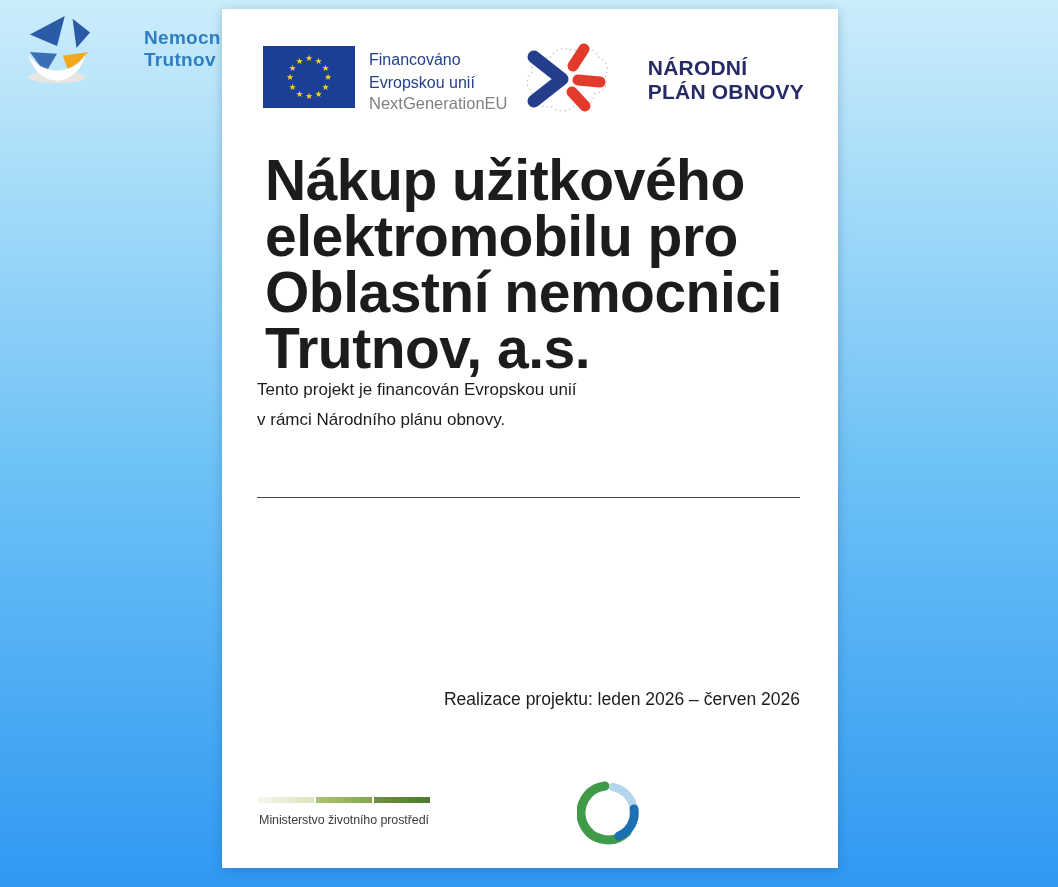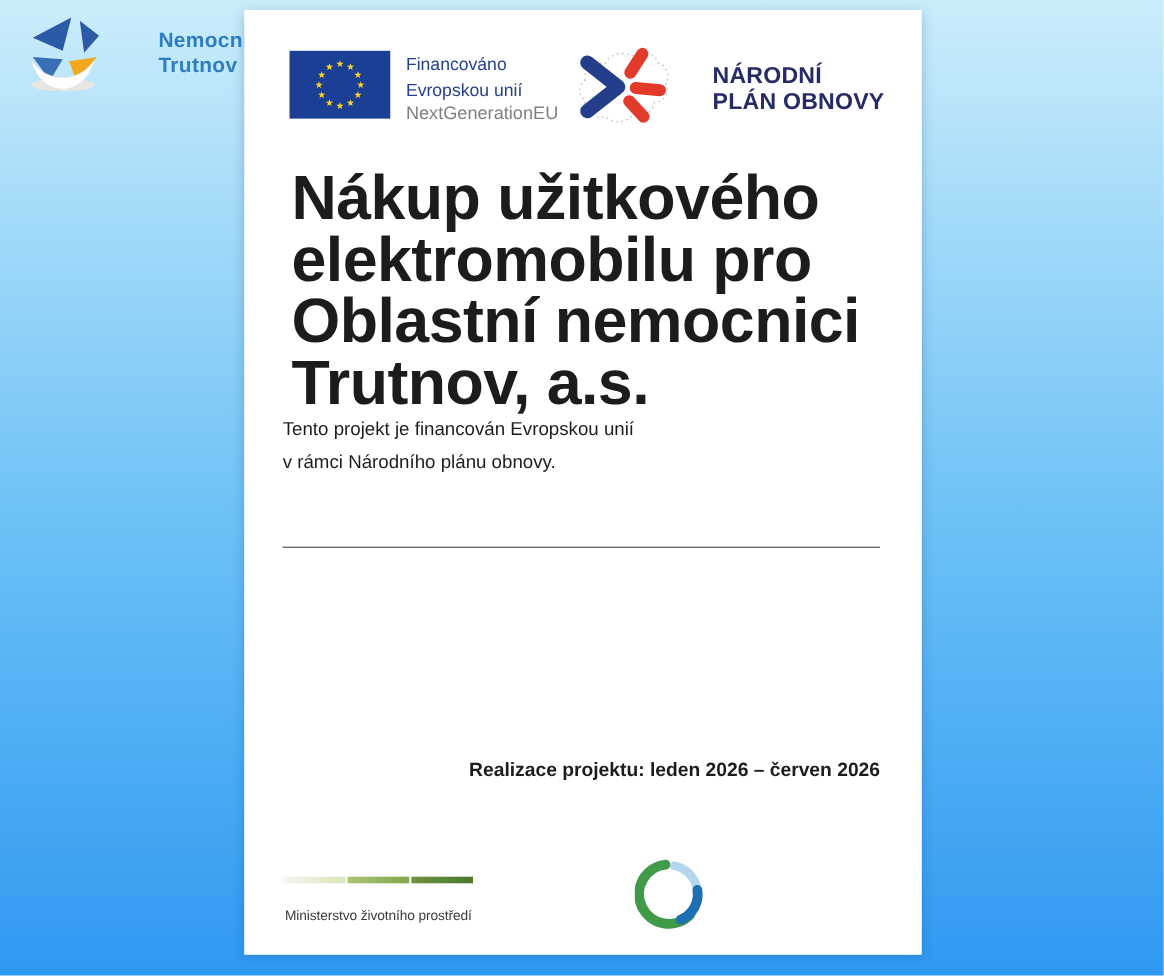--- a/index.html
+++ b/index.html
@@ -65,32 +65,32 @@
     border-top:1px solid #454545;
   }
 
   .objective {
     position:absolute; left:35px; top:534px; width:530px;
     font-size:15.5px; line-height:21.5px; color:var(--text-dark,#1c1c1c);
   }
 
   .realization {
     position:absolute; left:35px; right:38px; top:680px;
-    text-align:right; font-size:17.5px; font-weight:bold;
+    text-align:right; font-size:17.5px; font-weight:normal;
     color:var(--text-dark,#111111);
   }
 
   
   .mzp-logo { position:absolute; left:36px; top:788px; width:172px; }
   .mzp-bar { display:flex; gap:2px; height:6px; }
   .mzp-seg1 { flex:1; background:linear-gradient(90deg,#f6f6ef,#d9e5bd); }
   .mzp-seg2 { flex:1; background:linear-gradient(90deg,#abc573,#83a64a); }
   .mzp-seg3 { flex:1; background:linear-gradient(90deg,#6f9341,#4b792c); }
   .mzp-label {
-    margin-top:22px; text-align:center; white-space:nowrap;
+    margin-top:10px; text-align:center; white-space:nowrap;
     font-size:12.5px; color:var(--mzp-text,#3c3c3c); letter-spacing:-0.1px;
   }
 
   .sfzp-logo { position:absolute; left:355px; top:772px; display:flex; }
   .sfzp-text {
     margin-left:14px; margin-top:9px;
     font-size:10.5px; font-weight:500; letter-spacing:2.4px;
     line-height:17px; color:var(--sfzp-gray,#9aa0a4); white-space:nowrap;
   }
 </style>

